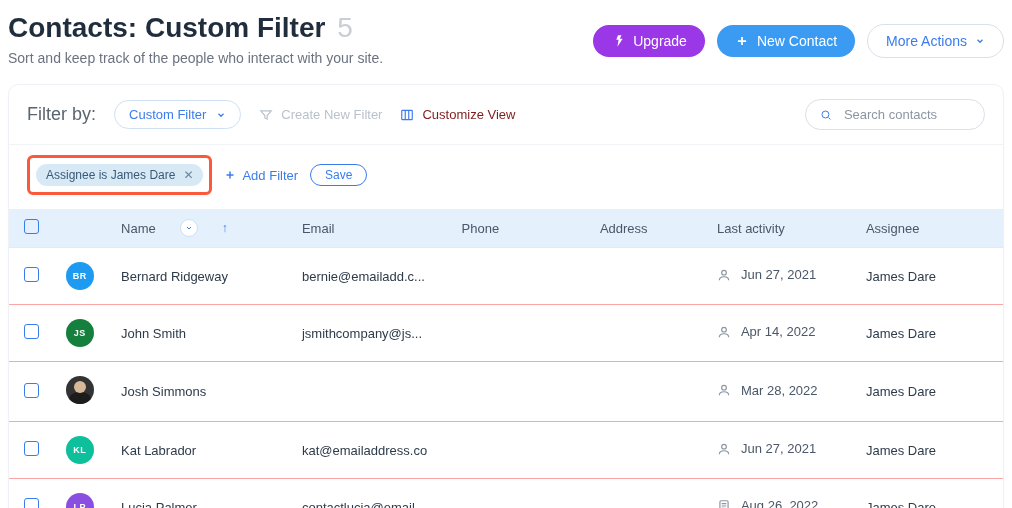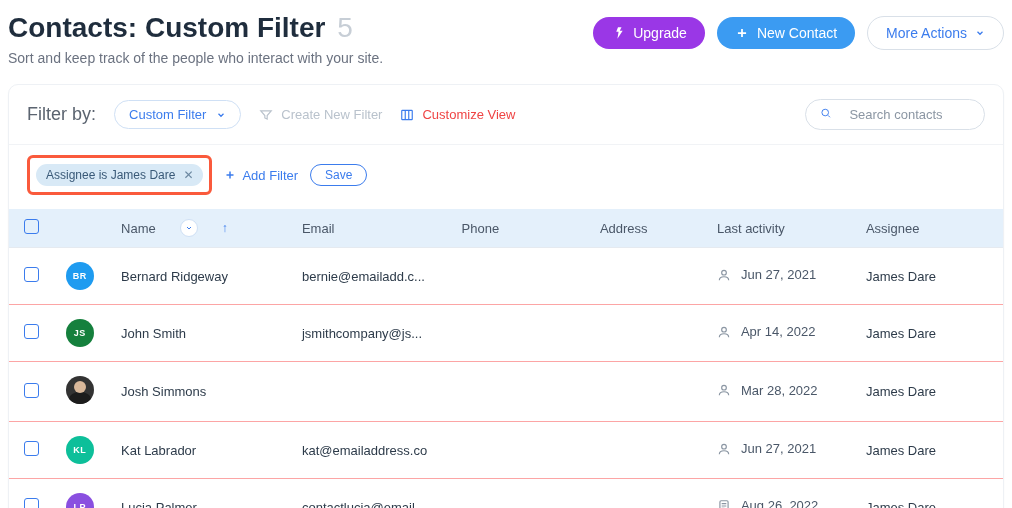--- a/index.html
+++ b/index.html
@@ -11,21 +11,21 @@
     background: #fff;
     color: #333;
     font-size: 14px;
     padding: 12px 8px 8px 8px;
     overflow: hidden;
   }
 
   
   .header-row {
     display: flex;
-    align-items: flex-start;
+    align-items: center;
     justify-content: space-between;
   }
   .title-wrap h1 {
     margin: 0;
     font-size: 28px;
     font-weight: 700;
     color: #1f2d3d;
   }
   .title-wrap h1 .count {
     color: #c7ced6;
@@ -111,28 +111,29 @@
     display: inline-flex;
     align-items: center;
     gap: 8px;
     color: #b9c2cc;
     font-size: 13px;
   }
   .customize-view {
     display: inline-flex;
     align-items: center;
     gap: 8px;
-    color: #ef4444;
+    color: #7f1d1d;
     font-size: 13px;
     cursor: pointer;
   }
   .filter-bar .spacer { flex: 1; }
   .search-wrap {
     display: inline-flex;
-    gap: 16px;
+    align-items: center;
+    gap: 10px;
     border: 1px solid #d9e0e8;
     border-radius: 999px;
     padding: 6px 14px;
     width: 180px;
     color: #8b96a3;
   }
   .search-wrap input {
     border: none;
     outline: none;
     font-size: 13px;

